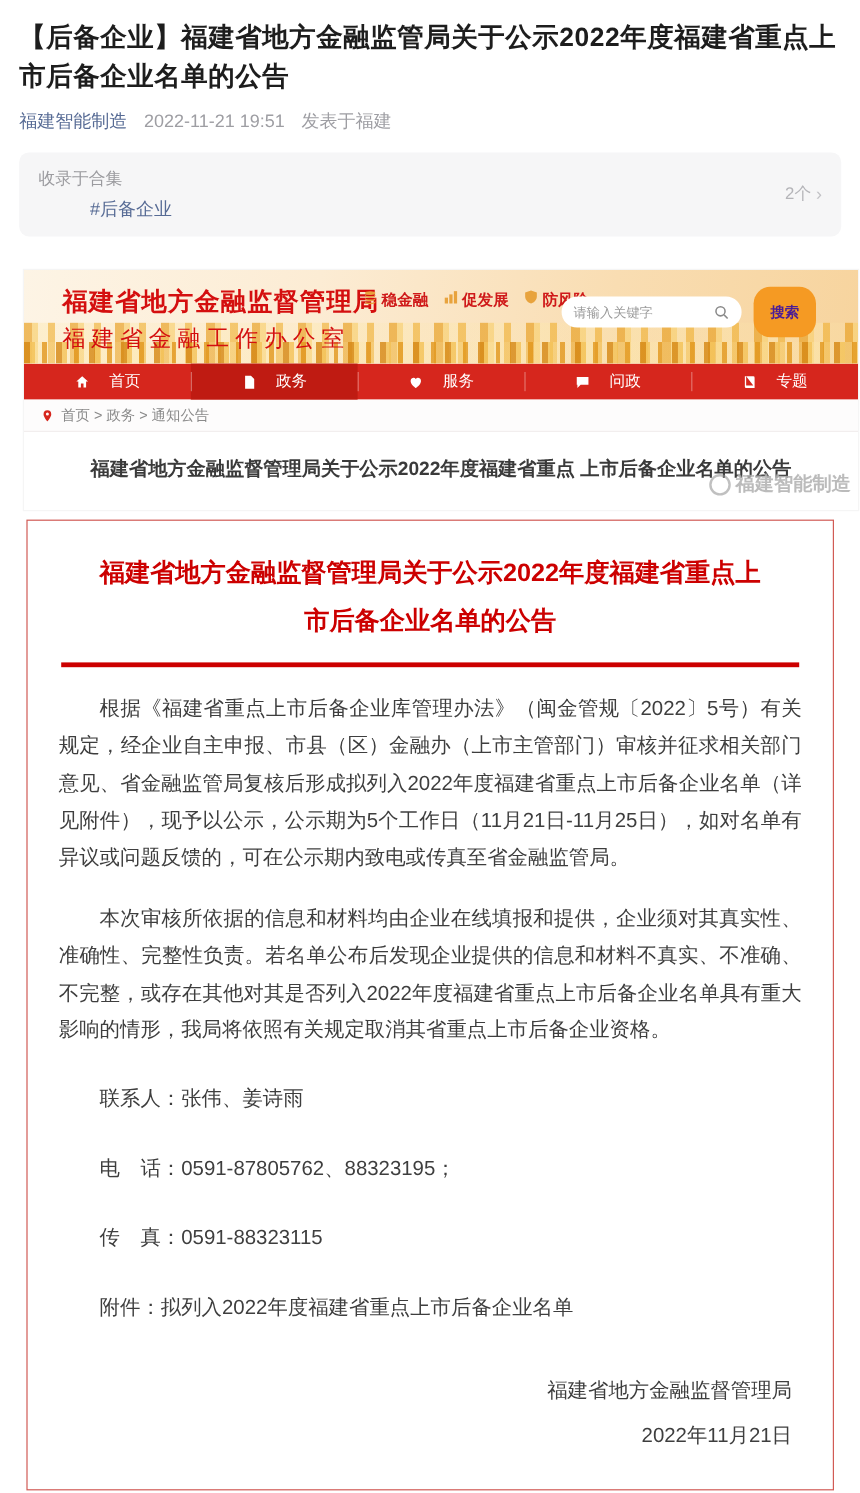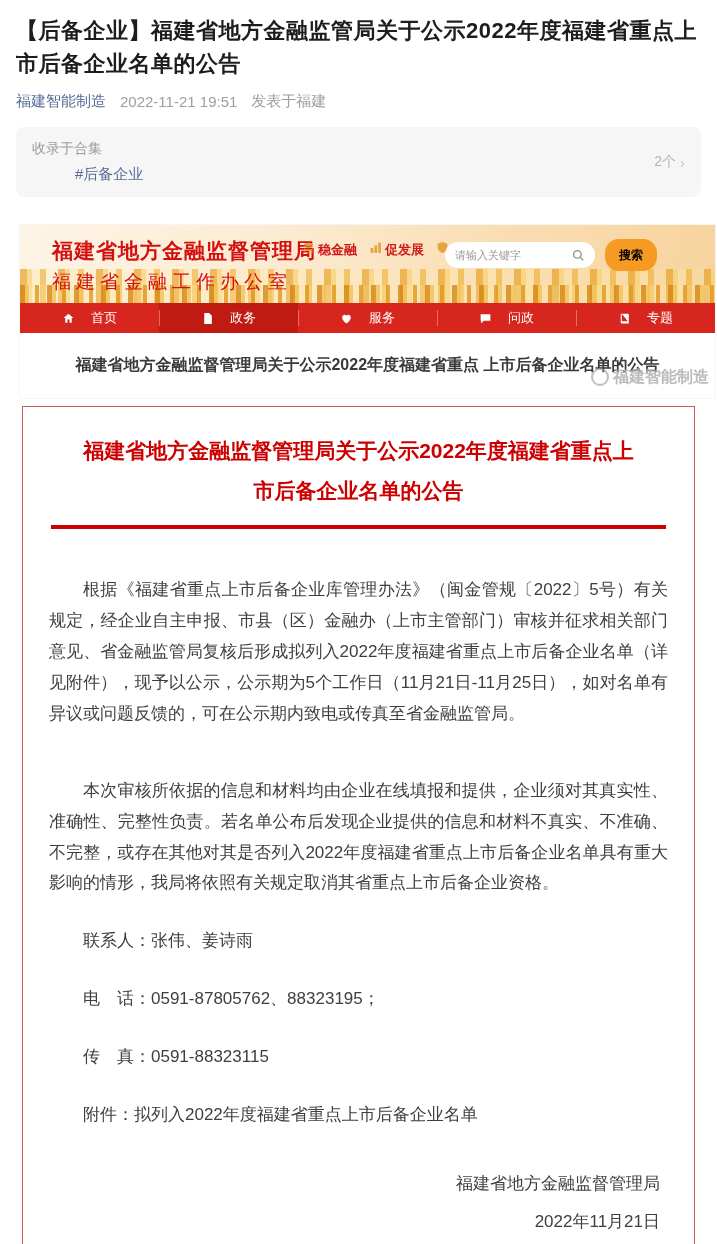--- a/index.html
+++ b/index.html
@@ -58,28 +58,28 @@
       rgba(214,136,20,.9) 0 5px, rgba(244,196,92,.95) 5px 9px,
       rgba(252,231,170,.4) 9px 15px, rgba(226,152,30,.9) 15px 19px,
       rgba(252,231,170,.2) 19px 27px);
   }
   .org { position:absolute; left:32px; top:12px; }
   .org-l1 { font-size:21px; font-weight:bold; color:#d40f0f; letter-spacing:1px; }
   .org-l2 { font-size:19px; font-weight:normal; color:#d40f0f; letter-spacing:5px; margin-top:4px; }
   .badges { position:absolute; left:282px; top:16px; display:flex; gap:12px; }
   .badge { display:flex; gap:3px; font-size:13px; font-weight:bold; color:#cf1a1a; }
   .badge svg { width:13px; height:13px; }
-  .searchbar { position:absolute; left:425px; top:14px; display:flex; align-items:center; gap:10px; }
+  .searchbar { position:absolute; left:448px; top:14px; display:flex; align-items:center; gap:10px; }
   .search-pill {
     width:150px; height:26px; background:#fff; border-radius:14px;
     display:flex; align-items:center; justify-content:space-between; padding:0 10px;
   }
   .search-ph { font-size:11px; color:#9a9a9a; }
   .search-btn {
-    height:32px; padding:0 14px; background:#f59a23; color:#000000; font-size:12px;
+    height:42px; padding:0 14px; background:#f59a23; color:#4c1d95; font-size:12px;
     border:none; border-radius:14px; display:flex; align-items:center; font-weight:bold;
   }
   .shot-nav { height:30px; background:#d6261d; display:flex; }
   .nav-item {
     flex:1; display:flex; align-items:center; justify-content:center; gap:16px;
     color:#fff; font-size:13px; position:relative;
   }
   .nav-item:not(:first-child)::before {
     content:""; position:absolute; left:0; top:7px; bottom:7px; width:1px;
     background:rgba(255,255,255,.35);
@@ -109,21 +109,21 @@
     margin:8px 6px 0 6px; border:1px solid #d15b55; background:#fff;
     padding:24px 26px 26px 26px;
   }
   .notice-title {
     color:#cc0000; font-size:21px; font-weight:bold; text-align:center;
     line-height:1.9; padding:0 28px;
   }
   .notice-hr { border:none; height:4px; background:#cc0000; margin:14px 2px 0 2px; }
   .para {
     font-size:17px; color:#3e3e3e; line-height:1.82; text-align:justify;
-    text-indent:2em; margin-top:46px;
+    text-indent:2em; margin-top:20px;
   }
   .line { font-size:17px; color:#3e3e3e; line-height:1.82; text-indent:2em; margin-top:27px; }
   .sign-block { margin-top:34px; text-align:right; padding-right:8px; }
   .sign-line { font-size:17px; color:#3e3e3e; line-height:2.2; }
 </style>
 </head>
 <body>
 
 <div class="page">
 
@@ -220,20 +220,26 @@
         <span>问政</span>
       </div>
       <div class="nav-item">
         <svg viewBox="0 0 24 24">
             <path fill="#fff" d="M5 3h13a2 2 0 012 2v16H7a2 2 0 01-2-2zm2 0v14h11"></path>
           </svg>
         <span>专题</span>
       </div>
     </div>
 
+    <div class="shot-crumb">
+      <svg width="11" height="13" viewBox="0 0 24 24">
+          <path fill="#d6261d" d="M12 2a7 7 0 00-7 7c0 5.2 7 13 7 13s7-7.8 7-13a7 7 0 00-7-7zm0 9.5A2.5 2.5 0 1112 6a2.5 2.5 0 010 5.5z"></path>
+        </svg>
+      <span>首页 &gt; 政务 &gt; 通知公告</span>
+    </div>
 
     <div class="shot-doc-title">
       <span>福建省地方金融监督管理局关于公示2022年度福建省重点 上市后备企业名单的公告</span>
       <span class="watermark">
         <span class="wm-logo"></span>
         <span>福建智能制造</span>
       </span>
     </div>
   </div>
 

